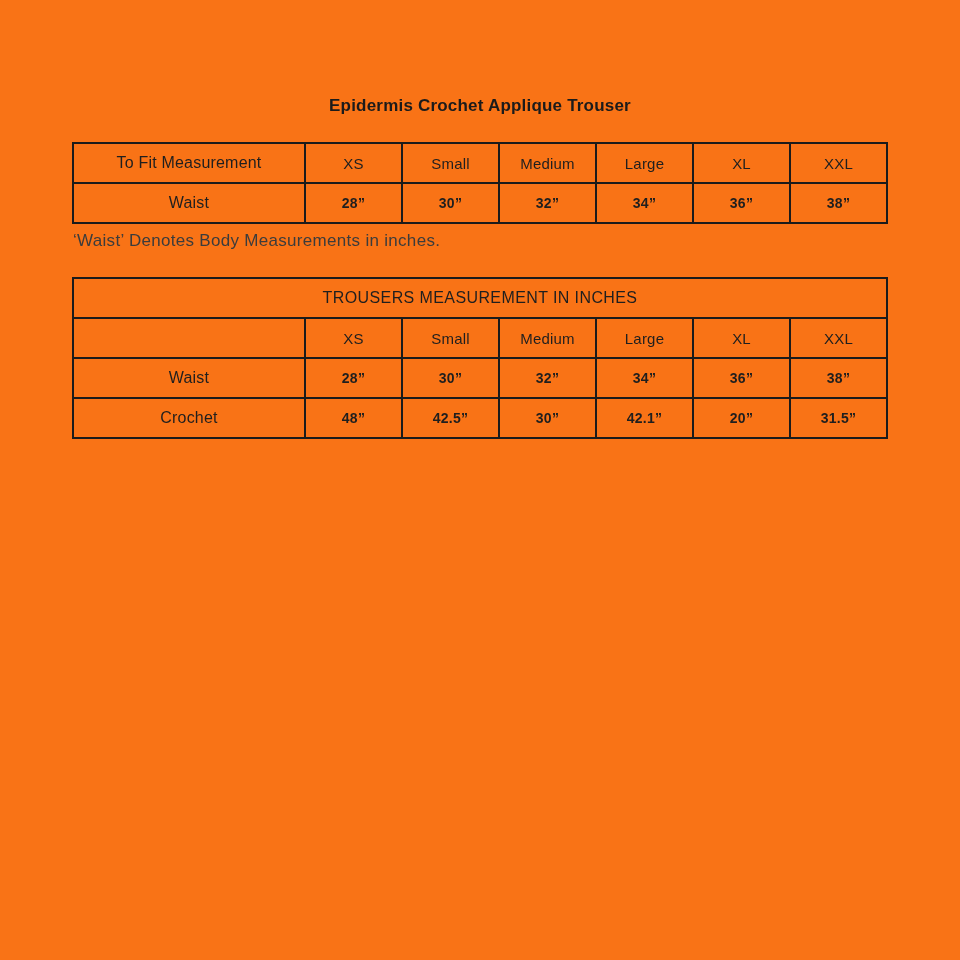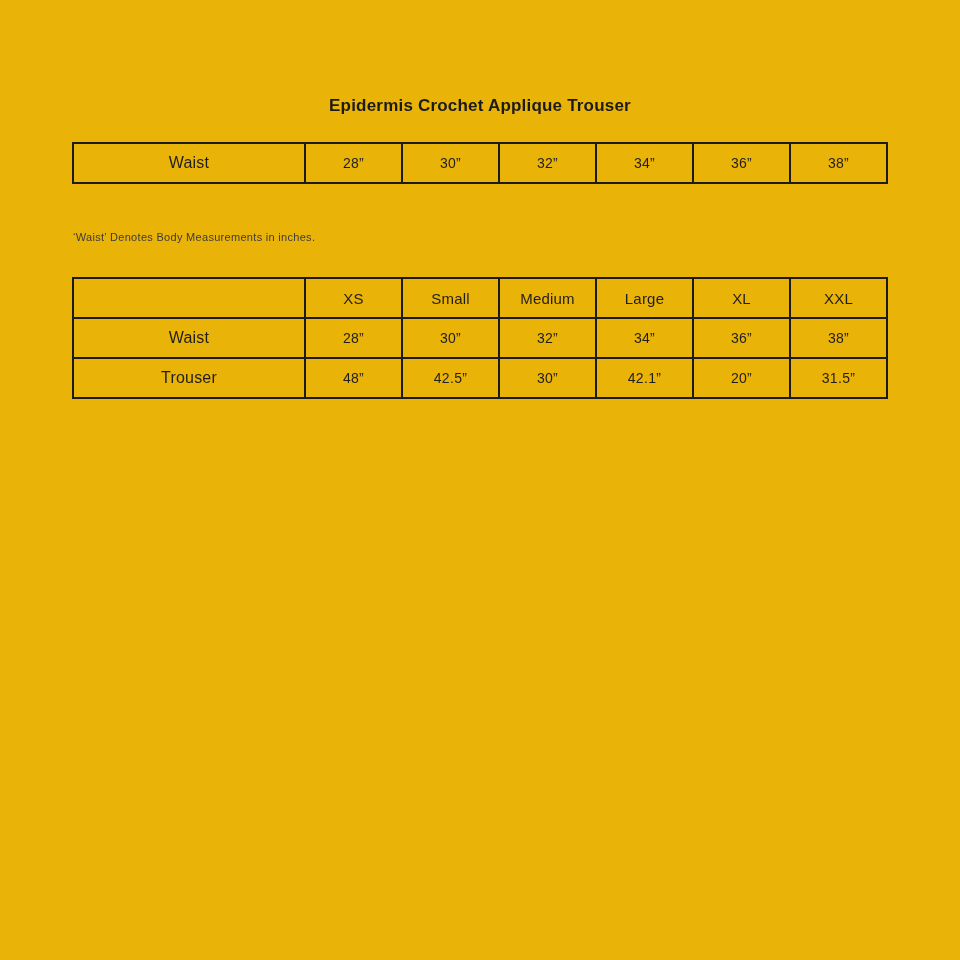--- a/index.html
+++ b/index.html
@@ -11,21 +11,21 @@
   body {
     width: 960px;
     height: 960px;
     font-family: "Liberation Sans", sans-serif;
     color: #1f1f1f;
   }
   .sheet {
     position: relative;
     width: 960px;
     height: 960px;
-    background: #eab308;
+    background: #f97316;
     overflow: hidden;
   }
   .chart-title {
     position: absolute;
     top: 96px;
     left: 0;
     width: 960px;
     text-align: center;
     font-size: 17px;
     font-weight: 700;
@@ -47,27 +47,27 @@
     vertical-align: middle;
     height: 40px;
     padding: 0 4px;
     overflow: hidden;
     white-space: nowrap;
   }
   col.label-col { width: 232px; }
   col.size-col  { width: 97px; }
   td.label-cell   { font-size: 16px; letter-spacing: 0.2px; }
   td.size-head    { font-size: 15px; letter-spacing: 0.2px; }
-  td.value-cell   { font-size: 14px; letter-spacing: 0.3px; }
+  td.value-cell   { font-size: 14px; letter-spacing: 0.3px; font-weight: bold; }
   td.span-title   { font-size: 16px; letter-spacing: 0.4px; }
   .footnote {
     position: absolute;
     left: 73px;
     top: 231px;
-    font-size: 11px;
+    font-size: 17px;
     letter-spacing: 0.3px;
     color: #3c3c3c;
   }
 </style>
 </head>
 <body>
 
 <div class="sheet">
 
   <div class="chart-title">Epidermis Crochet Applique Trouser</div>
@@ -76,20 +76,29 @@
     <colgroup>
       <col class="label-col">
       <col class="size-col">
         <col class="size-col">
         <col class="size-col">
       <col class="size-col">
         <col class="size-col">
         <col class="size-col">
     </colgroup>
     <tbody>
+      <tr>
+        <td class="label-cell">To Fit Measurement</td>
+        <td class="size-head">XS</td>
+        <td class="size-head">Small</td>
+        <td class="size-head">Medium</td>
+        <td class="size-head">Large</td>
+        <td class="size-head">XL</td>
+        <td class="size-head">XXL</td>
+      </tr>
       <tr>
         <td class="label-cell">Waist</td>
         <td class="value-cell">28”</td>
         <td class="value-cell">30”</td>
         <td class="value-cell">32”</td>
         <td class="value-cell">34”</td>
         <td class="value-cell">36”</td>
         <td class="value-cell">38”</td>
       </tr>
     </tbody>
@@ -102,39 +111,42 @@
       <col class="label-col">
       <col class="size-col">
         <col class="size-col">
         <col class="size-col">
       <col class="size-col">
         <col class="size-col">
         <col class="size-col">
     </colgroup>
     <tbody>
       <tr>
+        <td class="span-title" colspan="7">TROUSERS MEASUREMENT IN INCHES</td>
+      </tr>
+      <tr>
         <td class="label-cell"></td>
         <td class="size-head">XS</td>
         <td class="size-head">Small</td>
         <td class="size-head">Medium</td>
         <td class="size-head">Large</td>
         <td class="size-head">XL</td>
         <td class="size-head">XXL</td>
       </tr>
       <tr>
         <td class="label-cell">Waist</td>
         <td class="value-cell">28”</td>
         <td class="value-cell">30”</td>
         <td class="value-cell">32”</td>
         <td class="value-cell">34”</td>
         <td class="value-cell">36”</td>
         <td class="value-cell">38”</td>
       </tr>
       <tr>
-        <td class="label-cell">Trouser</td>
+        <td class="label-cell">Crochet</td>
         <td class="value-cell">48”</td>
         <td class="value-cell">42.5”</td>
         <td class="value-cell">30”</td>
         <td class="value-cell">42.1”</td>
         <td class="value-cell">20”</td>
         <td class="value-cell">31.5”</td>
       </tr>
     </tbody>
   </table>
 

